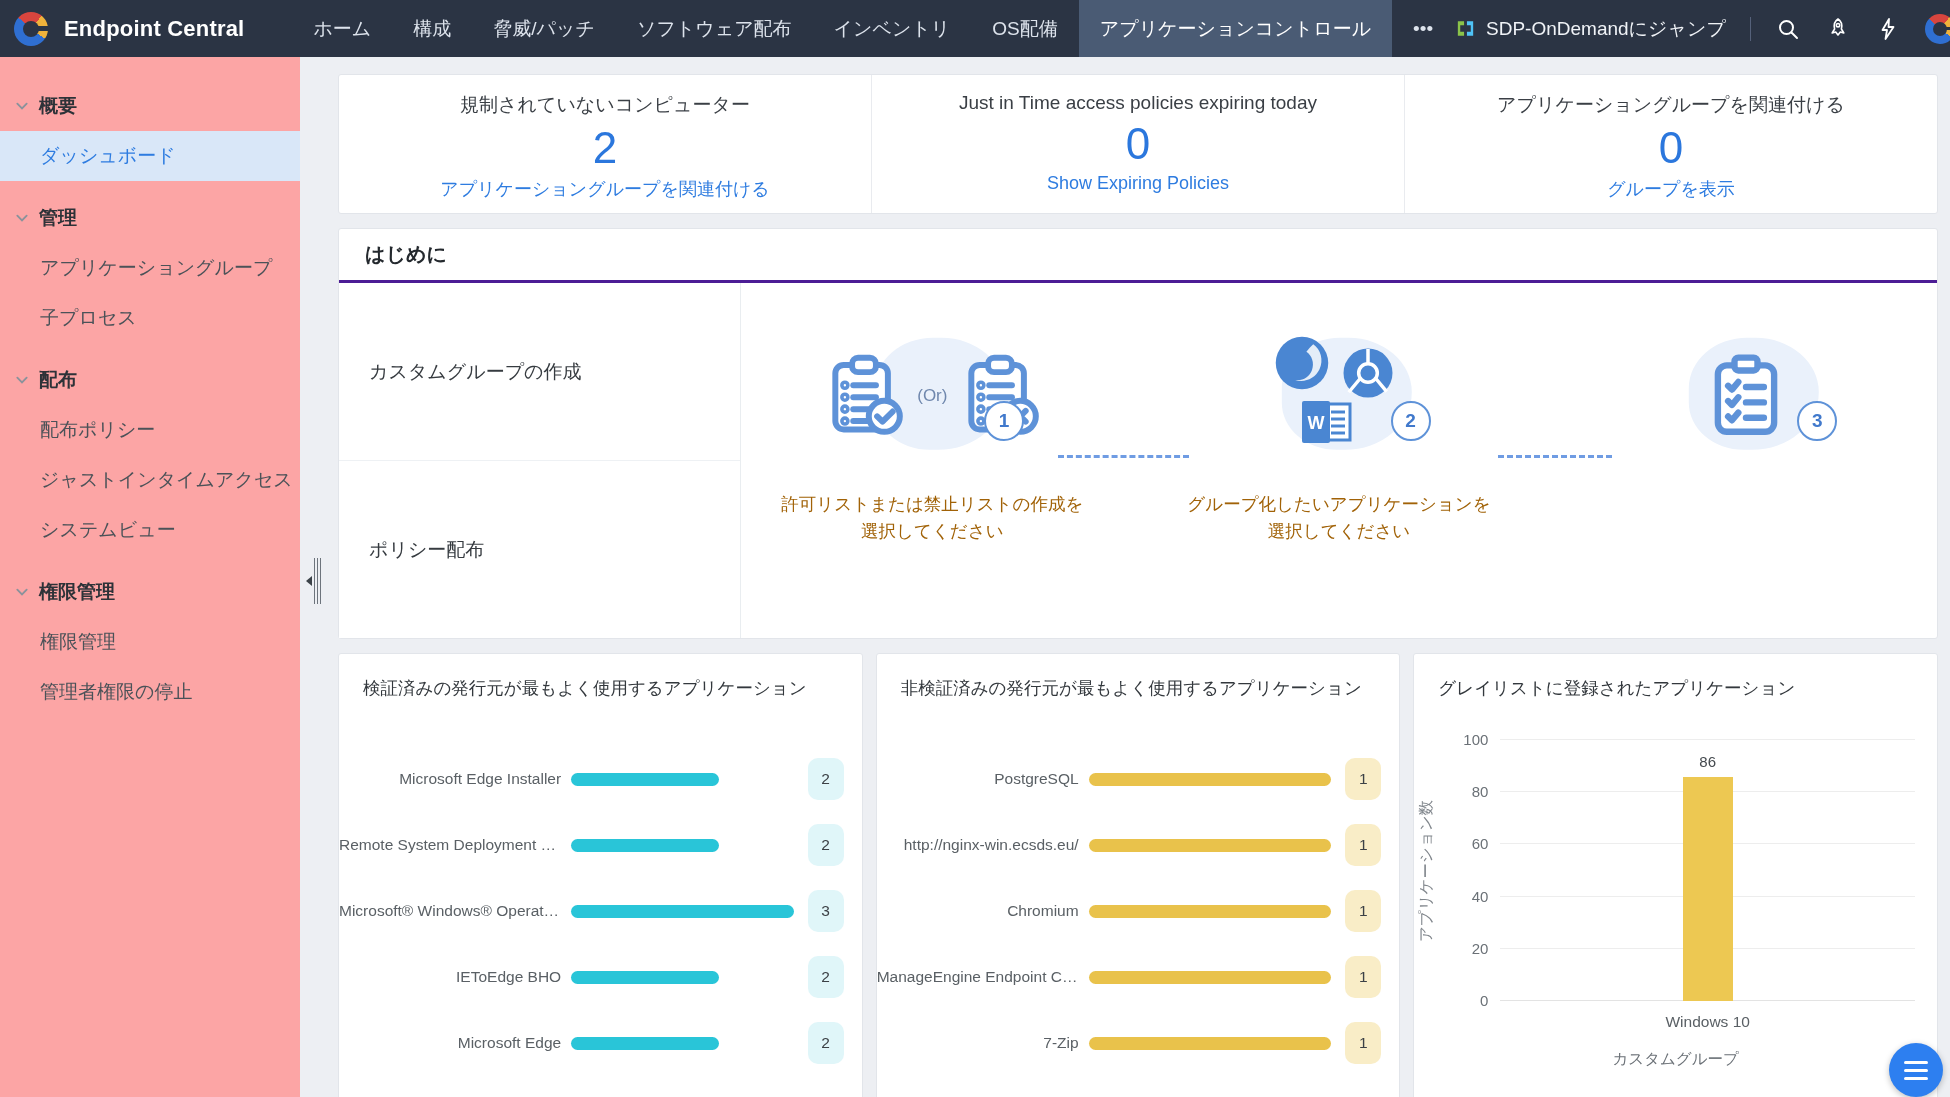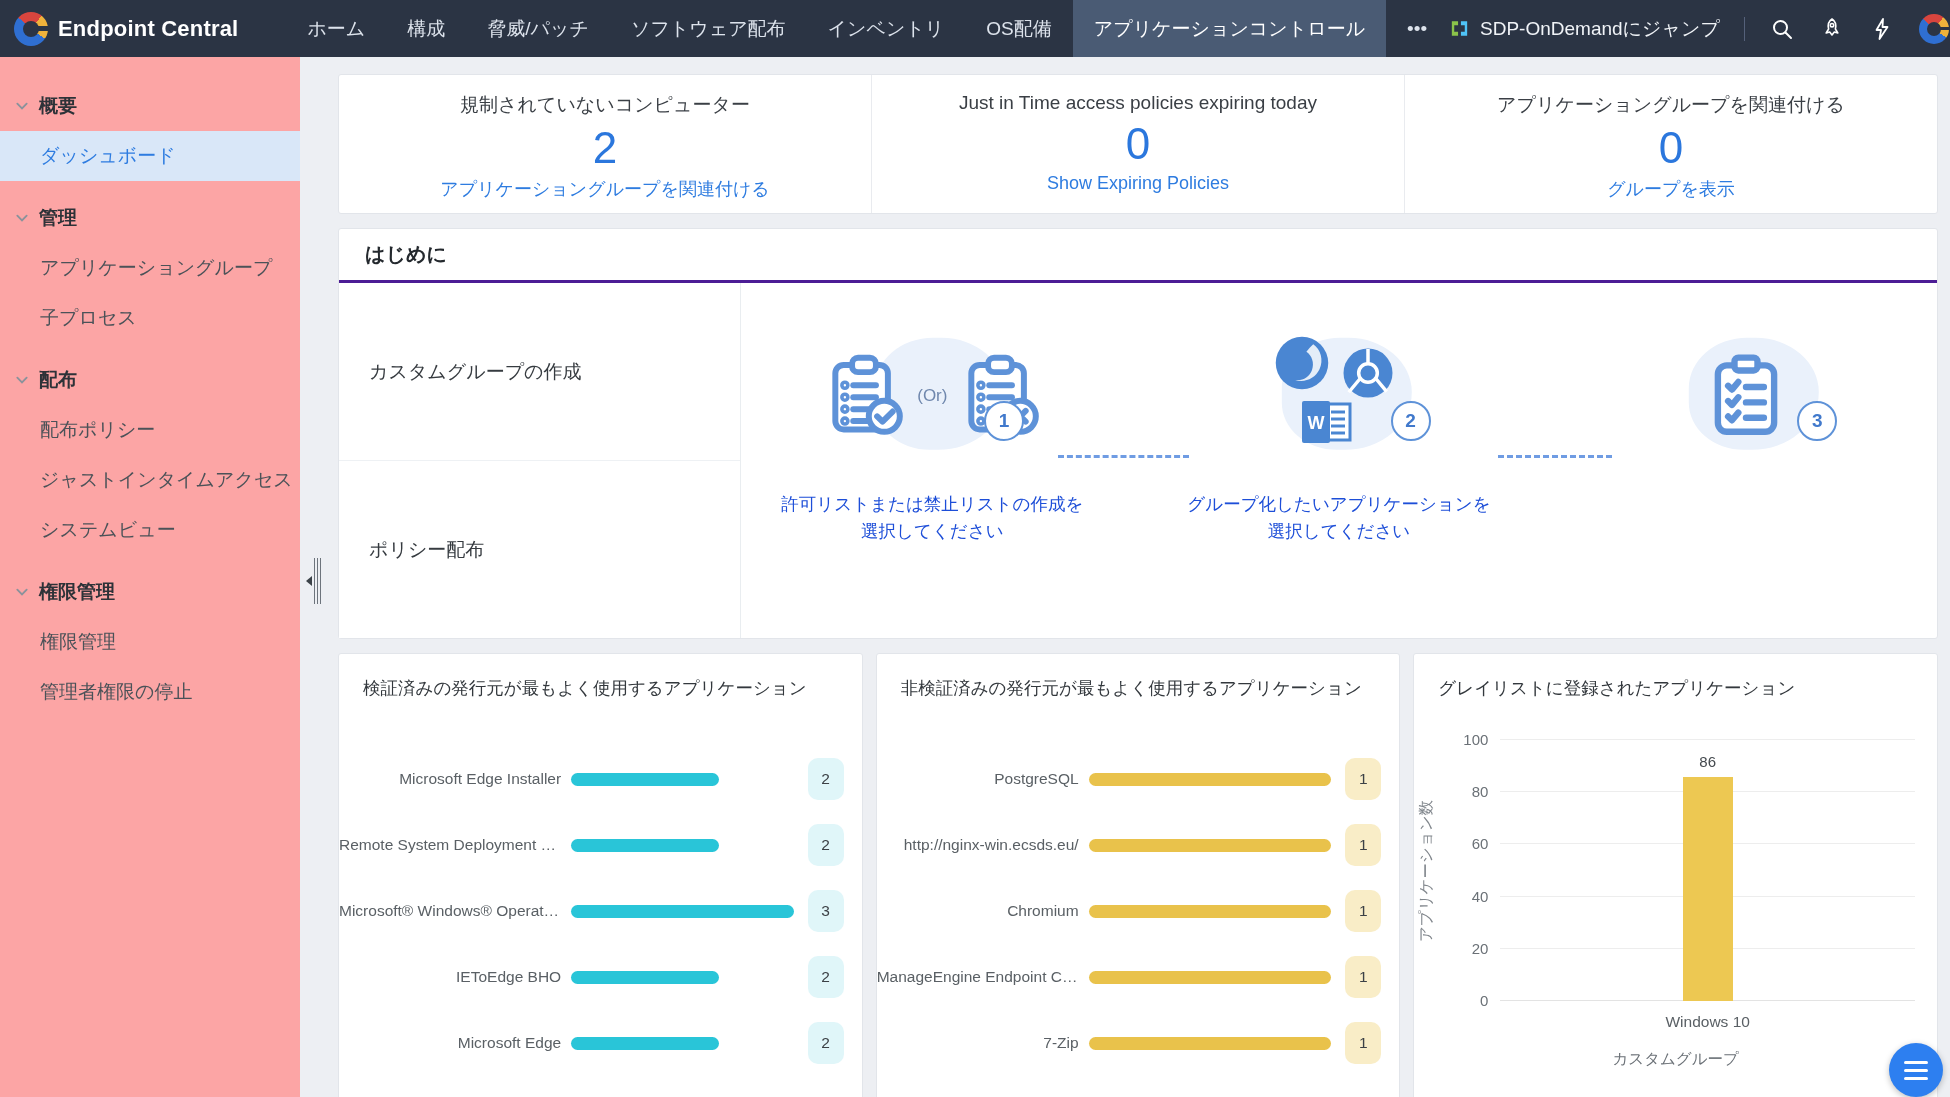--- a/index.html
+++ b/index.html
@@ -2,21 +2,21 @@
 <html><head>
 <meta charset="utf-8">
 <style>
   * { margin:0; padding:0; box-sizing:border-box; }
   html,body { width:1950px; height:1097px; overflow:hidden; }
   body { font-family:"Liberation Sans","DejaVu Sans",sans-serif; background:#edeff3; position:relative; }
 
   
   .navbar { position:absolute; top:0; left:0; width:100%; height:57px; background:#2b3444;
             display:flex; align-items:stretch; color:#dde3ec; z-index:50; }
-  .brand { display:flex; align-items:center; gap:10px; padding:0 18px 0 14px; }
+  .brand { display:flex; align-items:center; gap:16px; padding:0 18px 0 14px; }
   .me-logo { width:34px; height:34px; border-radius:50%; position:relative; flex:0 0 auto;
              background:conic-gradient(from 125deg,#2f6fd2 0 52%,#d8453e 52% 76%,#efb23b 76% 100%); }
   .me-logo::before { content:""; position:absolute; inset:9px; background:#2b3444; border-radius:50%; }
   .me-logo::after  { content:""; position:absolute; left:48%; right:-1px; top:44%; height:12%; background:#2b3444; }
   .brand-name { font-size:22px; font-weight:700; color:#fff; letter-spacing:.2px; white-space:nowrap; }
   .nav-items { display:flex; align-items:stretch; margin-left:30px; }
   .nav-item { display:flex; align-items:center; padding:0 21px; font-size:19px; cursor:pointer; white-space:nowrap; }
   .nav-item.active { background:#4a5b74; color:#fff; }
   .nav-right { margin-left:auto; display:flex; align-items:center; gap:24px; padding-right:20px; }
   .jump { display:flex; align-items:center; gap:9px; font-size:19px; color:#f0f3f7; cursor:pointer; white-space:nowrap; }
@@ -70,21 +70,21 @@
   .step1 { left:4%; } .step2 { left:38%; } .step3 { left:72%; }
   .step-icons { position:relative; height:170px; margin-top:28px; display:flex; align-items:center; justify-content:center; gap:10px; }
   .blob { position:absolute; left:50%; top:50%; transform:translate(-44%,-52%); width:130px; height:112px;
           background:#eaf1fb; border-radius:48% 52% 55% 45%; z-index:0; }
   .step-icons svg, .step-icons .or { position:relative; z-index:1; }
   .or { font-size:17px; color:#6f87ad; }
   .num-circle { position:absolute; z-index:2; left:68%; top:118px; width:40px; height:40px; border-radius:50%;
                 border:2px solid #5e92d8; background:#fff; color:#4179cc; font-size:19px; font-weight:600;
                 display:flex; align-items:center; justify-content:center; }
   .step-caption { position:absolute; top:208px; left:-12%; width:124%; text-align:center;
-                  font-size:17.5px; color:#1d4ed8; line-height:27px; }
+                  font-size:17.5px; color:#a16207; line-height:27px; }
   .connector { position:absolute; top:172px; border-top:3px dashed #6f9ce3; }
   .conn1 { left:26.5%; width:11%; }
   .conn2 { left:63.3%; width:9.5%; }
 
   
   .apps { position:relative; width:150px; height:130px; z-index:1; }
   .apps svg { position:absolute; }
   .app-ff { left:8px; top:2px; width:60px; height:60px; }
   .app-ch { left:76px; top:14px; width:56px; height:56px; }
   .app-wd { left:36px; top:68px; width:56px; height:46px; }

